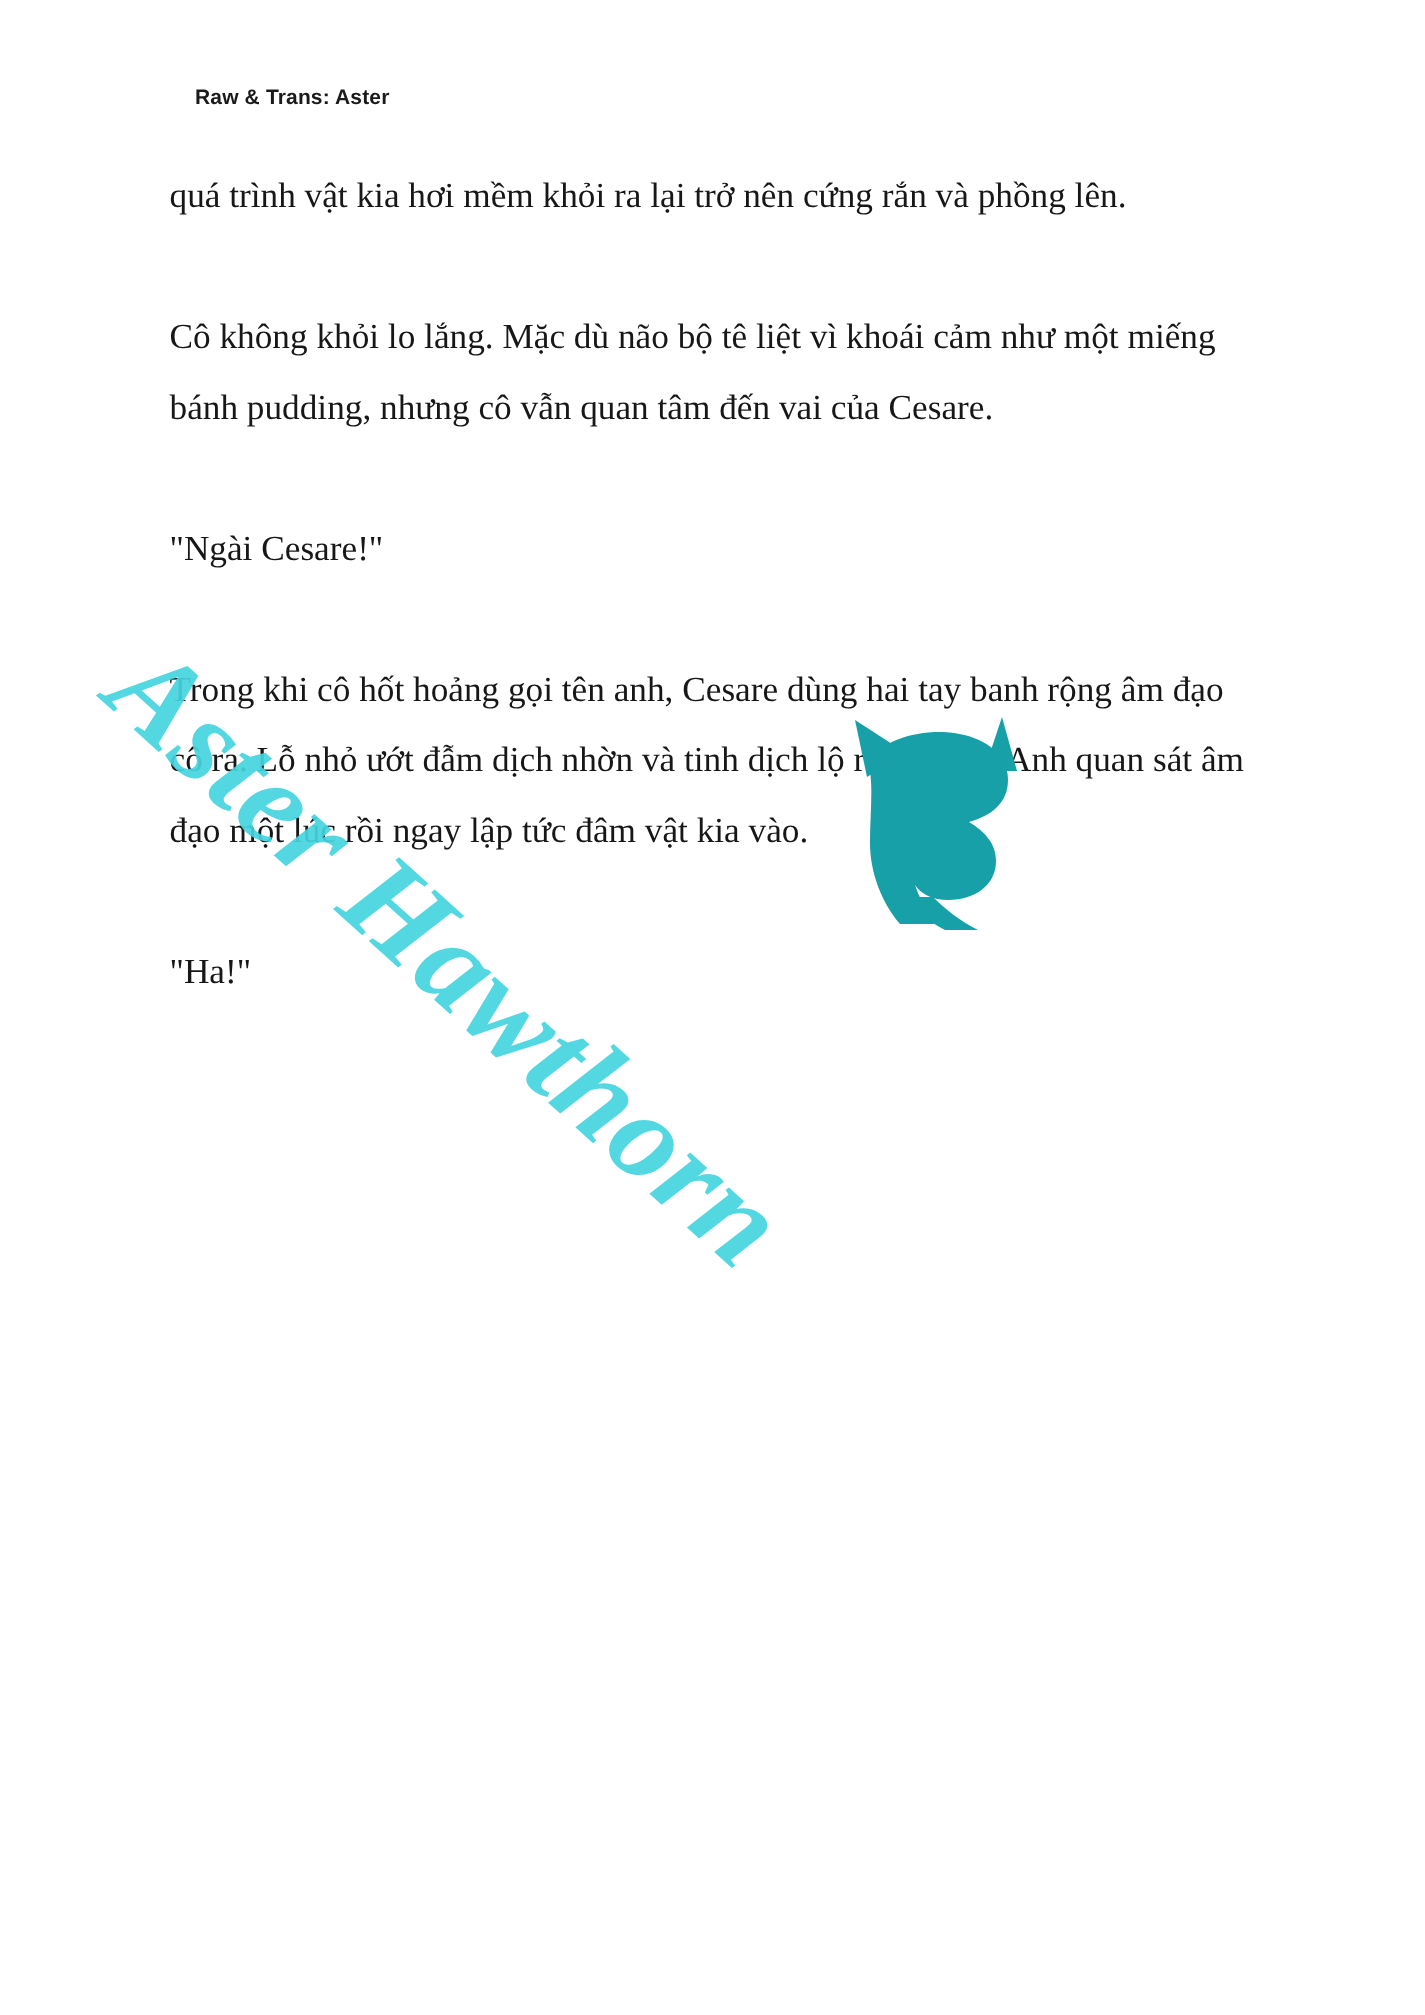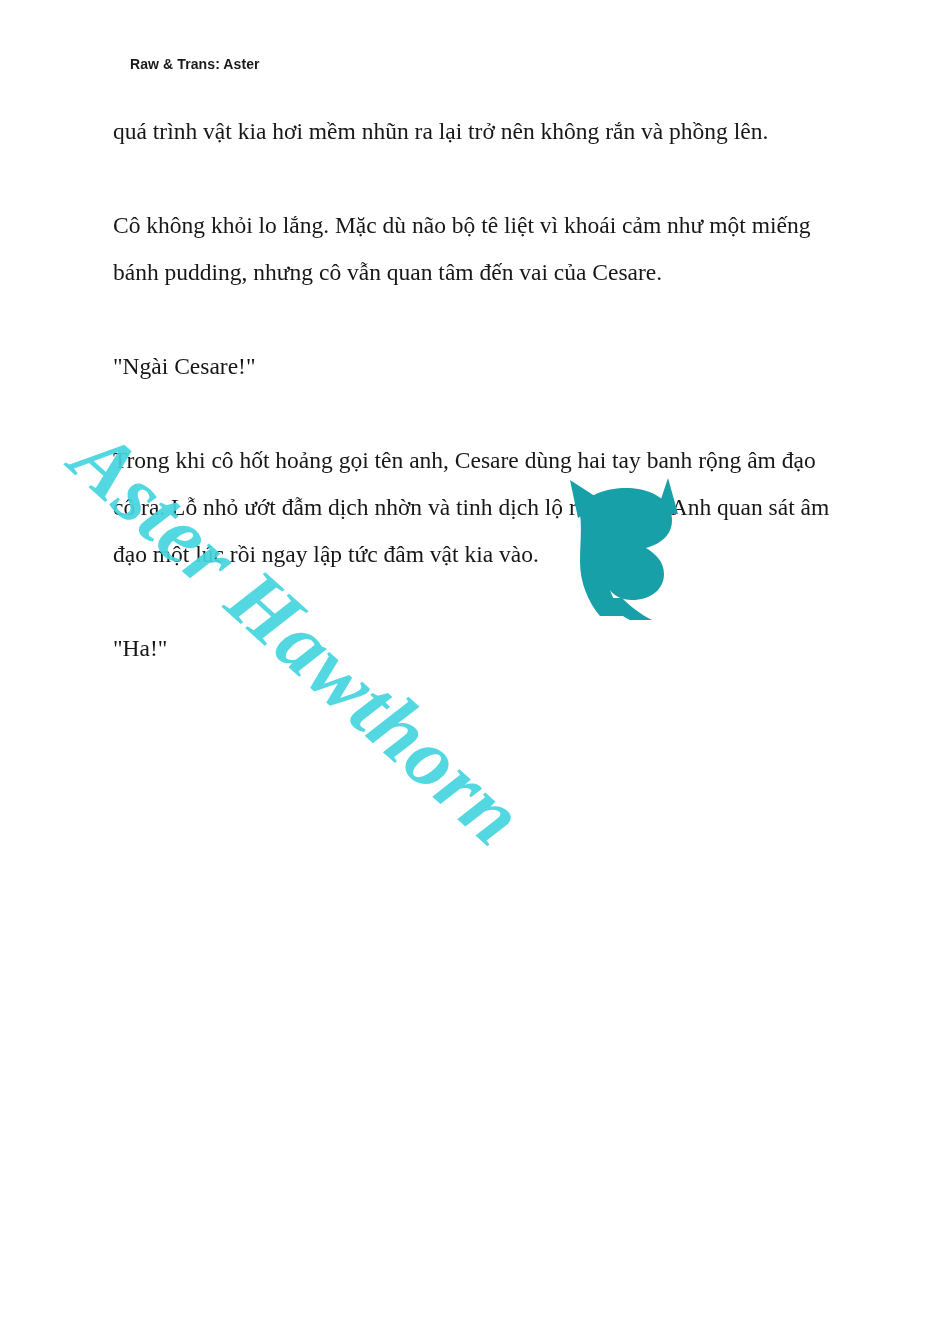--- a/index.html
+++ b/index.html
@@ -79,21 +79,21 @@
   }
 </style>
 </head>
 <body>
 
 <div class="page">
 
   <div class="header">Raw &amp; Trans: Aster</div>
 
   <div class="content">
-    <p class="para">quá trình vật kia hơi mềm nhũn ra lại trở nên không rắn và phồng lên.</p>
+    <p class="para">quá trình vật kia hơi mềm khỏi ra lại trở nên cứng rắn và phồng lên.</p>
     <p class="para">Cô không khỏi lo lắng. Mặc dù não bộ tê liệt vì khoái cảm như một miếng bánh pudding, nhưng cô vẫn quan tâm đến vai của Cesare.</p>
     <p class="para">"Ngài Cesare!"</p>
     <p class="para">Trong khi cô hốt hoảng gọi tên anh, Cesare dùng hai tay banh rộng âm đạo cô ra. Lỗ nhỏ ướt đẫm dịch nhờn và tinh dịch lộ ra rõ ràng. Anh quan sát âm đạo một lúc rồi ngay lập tức đâm vật kia vào.</p>
     <p class="para">"Ha!"</p>
   </div>
 
   <div class="watermark">
     <div class="watermark-text">Aster Hawthorn</div>
   </div>
 

